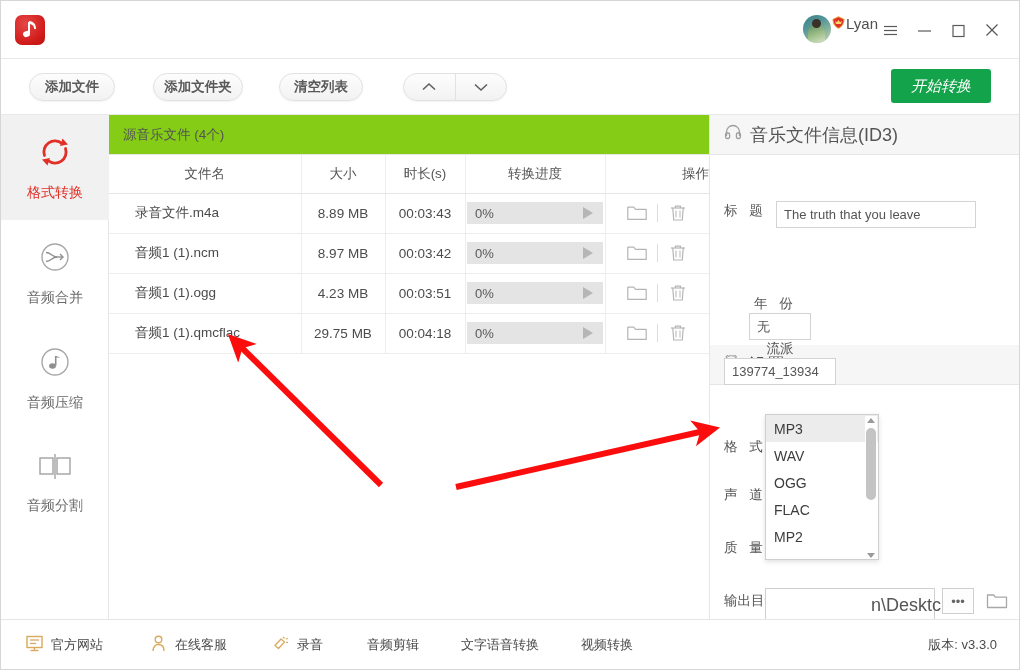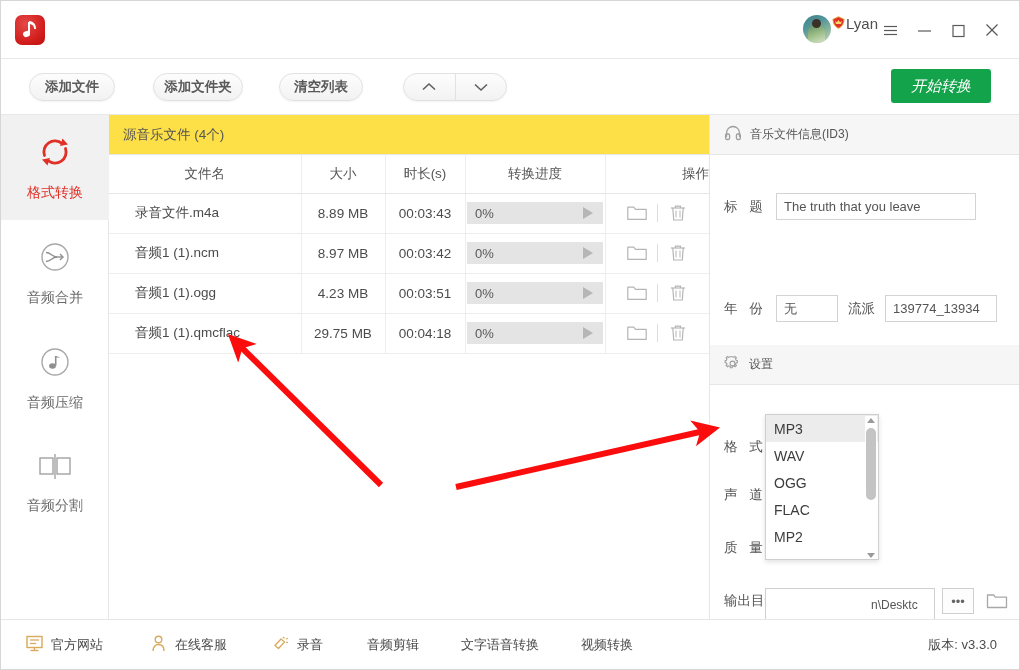--- a/index.html
+++ b/index.html
@@ -128,21 +128,21 @@
   .side-item .slabel { font-size: 14px; color: #6a6a6a; }
   .side-item.active { background: #f1f1f1; }
   .side-item.active .slabel { color: #e03027; }
 
   
   #center {
     position: absolute; left: 108px; top: 114px; width: 600px; height: 504px;
     background: #ffffff;
   }
   #list-header {
-    height: 40px; background: #fde047; border-bottom: 1px solid #e6e6e6;
+    height: 40px; background: #84cc16; border-bottom: 1px solid #e6e6e6;
     display: flex; align-items: center; padding-left: 14px;
     font-size: 13.5px; color: #555;
   }
   #table { width: 600px; border-collapse: collapse; table-layout: fixed; }
   #table th {
     height: 38px; font-weight: normal; font-size: 13.5px; color: #555;
     border-bottom: 1px solid #e6e6e6; border-right: 1px solid #ededed;
     background: #fff;
   }
   #table th:last-child { border-right: none; text-align: right; }
@@ -171,40 +171,40 @@
   .ops .opsep { width: 1px; height: 18px; background: #dcdcdc; }
 
   
   #right {
     position: absolute; left: 708px; top: 114px; width: 310px; height: 504px;
     background: #fff; border-left: 1px solid #e6e6e6;
   }
   .panel-head {
     height: 40px; background: #f6f6f6; border-bottom: 1px solid #e6e6e6;
     display: flex; align-items: center; gap: 8px; padding-left: 14px;
-    font-size: 12px; color: #555;
+    font-size: 18px; color: #555;
   }
   #id3-body { position: relative; height: 190px; }
   .frow { position: absolute; display: flex; align-items: center; }
   .flabel {
     font-size: 13.5px; color: #555; letter-spacing: 4px; width: 52px;
     display: inline-block;
   }
   .flabel.nospace { letter-spacing: 0px; }
   .finput {
     height: 27px; border: 1px solid #d3d3d3; background: #fff;
     font-size: 13px; color: #555; padding: 0 7px;
     display: flex; align-items: center; font-family: "Liberation Sans", sans-serif;
   }
   #set-body { position: relative; height: 230px; }
 
   .combo {
     position: absolute; height: 34px; border: 1px solid #cfcfcf;
     background: #fcfcfc; display: flex; align-items: center;
-    font-size: 12px; color: #444; cursor: pointer;
+    font-size: 18px; color: #444; cursor: pointer;
   }
   .combo .ctext { padding-left: 8px; flex: 1; }
   .combo .carrow {
     width: 26px; height: 24px; background: #e6e6e6;
     display: flex; align-items: center; justify-content: center;
   }
   .combo .carrow i {
     width: 0; height: 0; border-left: 6px solid transparent;
     border-right: 6px solid transparent; border-top: 7px solid #8d8d8d;
     display: block;
@@ -534,23 +534,23 @@
           <rect x="1.6" y="9" width="4" height="5.5" rx="1.4" fill="none" stroke="#9e9e9e" stroke-width="1.3"></rect>
           <rect x="12.4" y="9" width="4" height="5.5" rx="1.4" fill="none" stroke="#9e9e9e" stroke-width="1.3"></rect>
         </svg>
       </span>
       <span>音乐文件信息(ID3)</span>
     </div>
 
     <div id="id3-body">
       <div class="frow" style="left:14px; top:38px;">
         <span class="flabel">标 题</span>
-        <span class="finput" style="width:200px;">The truth that you leave</span>
-      </div>
-      <div class="frow" style="left:14px; top:140px;">
+        <span class="finput" style="width:200px;margin-top:8px;">The truth that you leave</span>
+      </div>
+      <div class="frow" style="left:14px; top:140px;flex-direction:column;">
         <span class="flabel">年 份</span>
         <span class="finput" style="width:62px;">无</span>
         <span class="flabel nospace" style="width:47px; text-align:center;">流派</span>
         <span class="finput" style="width:112px;">139774_13934</span>
       </div>
     </div>
 
     <div class="panel-head">
       <span>
         <svg width="17" height="17" viewBox="0 0 17 17">

